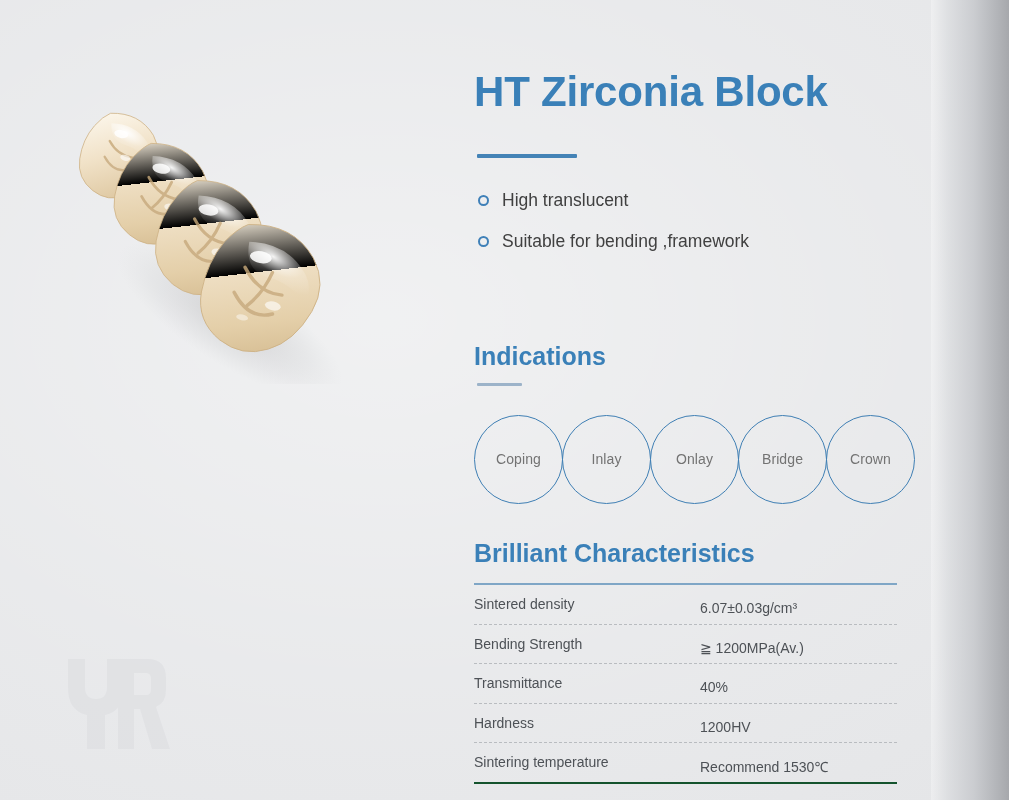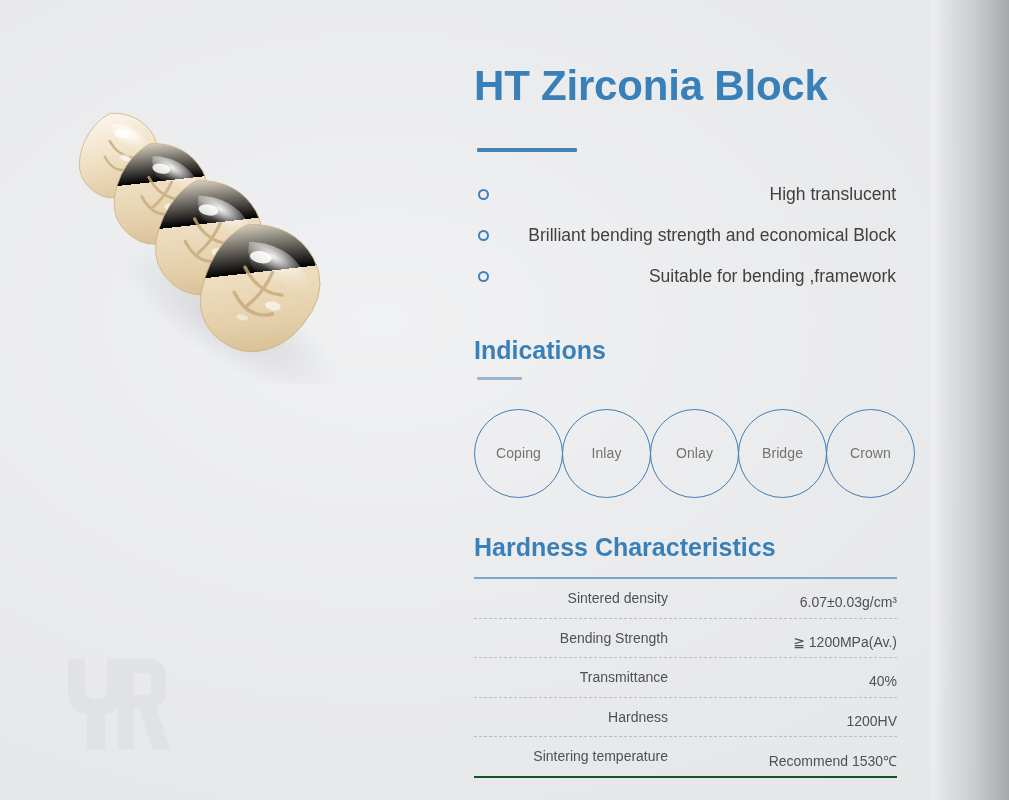--- a/index.html
+++ b/index.html
@@ -66,24 +66,23 @@
     width: 112px;
     height: 106px;
     opacity: 0.55;
   }
   #watermark svg { display:block; width:100%; height:100%; }
 
   
   #content {
     position: absolute;
     left: 474px;
-    top: 2px;
+    top: 8px;
     width: 460px;
     height: 720px;
-    text-align: right;
   }
 
   #product-title {
     position: absolute;
     left: 0;
     top: 60px;
     margin: 0;
     font-size: 42px;
     font-weight: bold;
     letter-spacing: -0.2px;
@@ -196,21 +195,21 @@
     border-top: 2px solid #7fa6c6;
     border-bottom: 2px solid #14532d;
     box-sizing: content-box;
   }
   .spec-row {
     display: flex;
     align-items: center;
     height: 38.5px;
     border-bottom: 1px dashed #b9bcc0;
   }
-  .spec-row:last-child { border-bottom: none; gap: 36px; }
+  .spec-row:last-child { border-bottom: none; }
   .spec-name {
     width: 194px;
     flex: 0 0 194px;
     font-size: 14px;
     color: #4d5156;
   }
   .spec-value {
     flex: 1 1 auto;
     font-size: 14px;
     color: #4d5156;
@@ -310,24 +309,20 @@
     <h1 id="product-title">HT Zirconia Block</h1>
     <div id="title-rule"></div>
 
     <ul id="feature-list">
       <li class="feature-item">
         <span class="bullet-ring"></span>
         <span>High translucent</span>
       </li>
       <li class="feature-item">
         <span class="bullet-ring"></span>
-        <span>Brilliant bending strength and economical Block</span>
-      </li>
-      <li class="feature-item">
-        <span class="bullet-ring"></span>
         <span>Suitable for bending ,framework</span>
       </li>
     </ul>
 
     <h2 id="indications-heading">Indications</h2>
     <div id="indications-rule"></div>
 
     <div id="indication-circles">
       <div class="indication-circle">
         <span class="indication-label">Coping</span>
@@ -339,21 +334,21 @@
         <span class="indication-label">Onlay</span>
       </div>
       <div class="indication-circle">
         <span class="indication-label">Bridge</span>
       </div>
       <div class="indication-circle">
         <span class="indication-label">Crown</span>
       </div>
     </div>
 
-    <h2 id="physical-heading">Hardness Characteristics</h2>
+    <h2 id="physical-heading">Brilliant Characteristics</h2>
 
     <div id="spec-table">
       <div class="spec-row">
         <div class="spec-name">Sintered density</div>
         <div class="spec-value">6.07±0.03g/cm³</div>
       </div>
       <div class="spec-row">
         <div class="spec-name">Bending Strength</div>
         <div class="spec-value">≧ 1200MPa(Av.)</div>
       </div>

